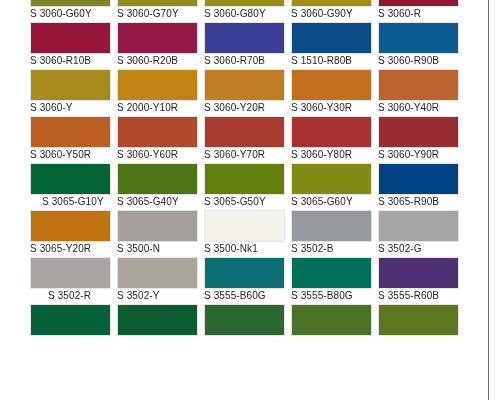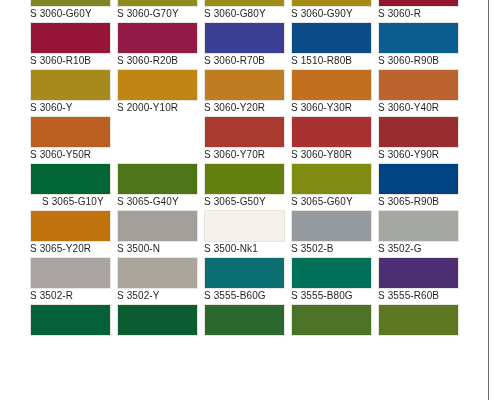--- a/index.html
+++ b/index.html
@@ -147,20 +147,24 @@
         <div class="swatch-chip" style="background-color: rgb(187, 100, 48); border-color: rgb(231, 228, 222);"></div>
         <div class="swatch-label" style="color: rgb(35, 31, 32);">S  3060-Y40R</div>
       </div>
     </div>
 
     <div class="swatch-row">
       <div class="swatch-cell c0">
         <div class="swatch-chip" style="background-color: rgb(186, 94, 34); border-color: rgb(231, 228, 222);"></div>
         <div class="swatch-label" style="color: rgb(35, 31, 32);">S 3060-Y50R</div>
       </div>
+      <div class="swatch-cell c1">
+        <div class="swatch-chip" style="background-color: rgb(178, 72, 42); border-color: rgb(231, 228, 222);"></div>
+        <div class="swatch-label" style="color: rgb(35, 31, 32);">S  3060-Y60R</div>
+      </div>
       <div class="swatch-cell c2">
         <div class="swatch-chip" style="background-color: rgb(169, 58, 47); border-color: rgb(231, 228, 222);"></div>
         <div class="swatch-label" style="color: rgb(35, 31, 32);">S  3060-Y70R</div>
       </div>
       <div class="swatch-cell c3">
         <div class="swatch-chip" style="background-color: rgb(169, 49, 49); border-color: rgb(231, 228, 222);"></div>
         <div class="swatch-label" style="color: rgb(35, 31, 32);">S  3060-Y80R</div>
       </div>
       <div class="swatch-cell c4">
         <div class="swatch-chip" style="background-color: rgb(153, 44, 48); border-color: rgb(231, 228, 222);"></div>
@@ -210,21 +214,21 @@
       </div>
       <div class="swatch-cell c4">
         <div class="swatch-chip" style="background-color: rgb(163, 166, 163); border-color: rgb(231, 228, 222);"></div>
         <div class="swatch-label" style="color: rgb(35, 31, 32);">S 3502-G</div>
       </div>
     </div>
 
     <div class="swatch-row">
       <div class="swatch-cell c0">
         <div class="swatch-chip" style="background-color: rgb(169, 163, 161); border-color: rgb(231, 228, 222);"></div>
-        <div class="swatch-label" style="color: rgb(35, 31, 32);">S 3502-R</div>
+        <div class="swatch-label" style="color: rgb(35, 31, 32); margin-left: 18px;">S 3502-R</div>
       </div>
       <div class="swatch-cell c1">
         <div class="swatch-chip" style="background-color: rgb(170, 165, 155); border-color: rgb(231, 228, 222);"></div>
         <div class="swatch-label" style="color: rgb(35, 31, 32);">S 3502-Y</div>
       </div>
       <div class="swatch-cell c2">
         <div class="swatch-chip" style="background-color: rgb(10, 110, 114); border-color: rgb(231, 228, 222);"></div>
         <div class="swatch-label" style="color: rgb(35, 31, 32);">S 3555-B60G</div>
       </div>
       <div class="swatch-cell c3">

